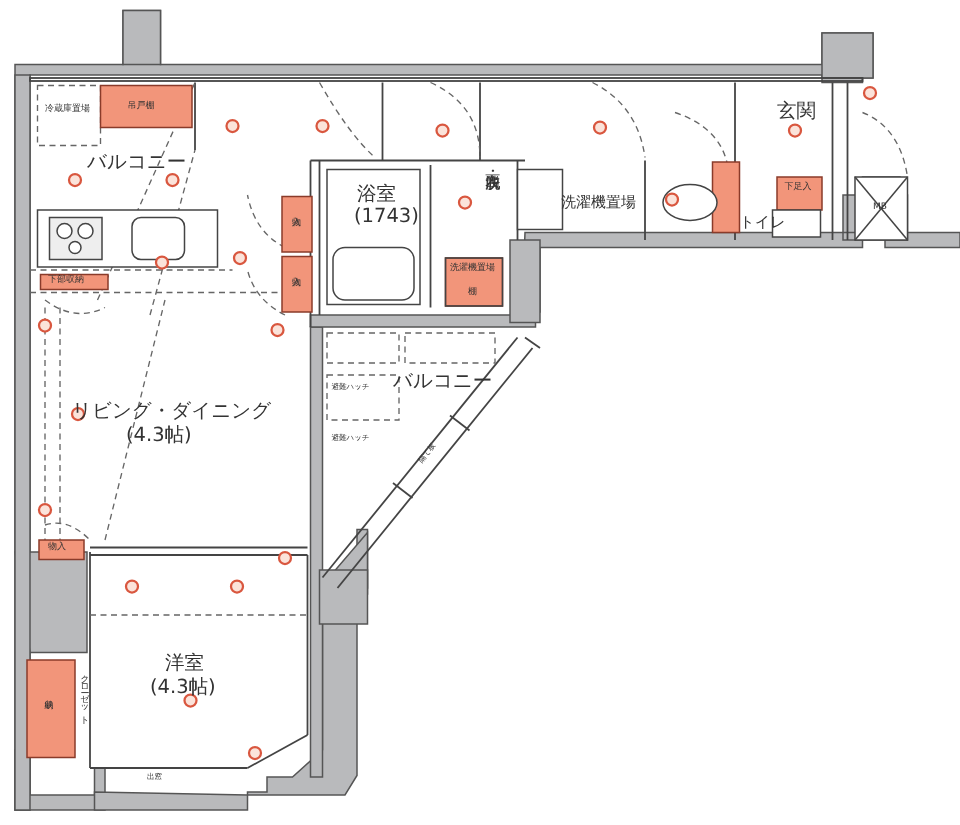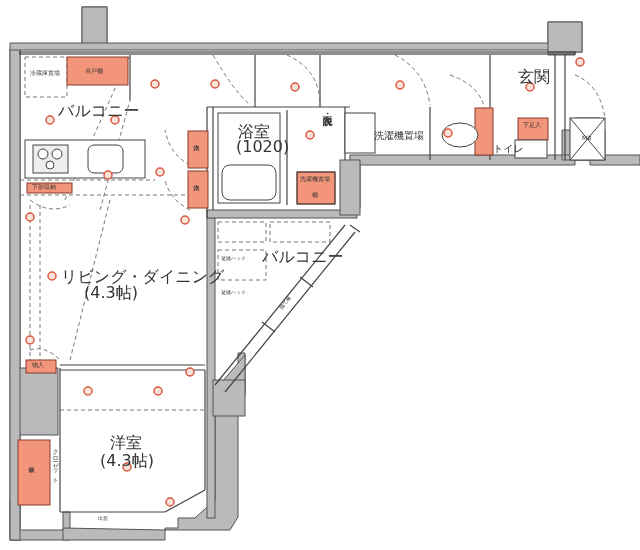--- a/index.html
+++ b/index.html
@@ -1,19 +1,19 @@
 <!DOCTYPE html>
 <html><head>
 <meta charset="utf-8">
 <style>
   html, body { margin: 0; padding: 0; background: #ffffff; }
   body { width: 640px; height: 550px; position: relative; overflow: hidden;
          font-family: "DejaVu Sans", sans-serif; }
   #plan { position: absolute; left: 0; top: 0; width: 640px; height: 550px; }
-  .lbl { position: absolute; font-size: 16px; color: #333; white-space: nowrap; line-height: 1.1; }
+  .lbl { position: absolute; font-size: 13px; color: #333; white-space: nowrap; line-height: 1.1; }
   .lbl.small { font-size: 6px; color: #333; }
   .lbl.tiny { font-size: 5px; color: #333; }
   .vert { writing-mode: vertical-rl; }
 </style>
 </head>
 <body>
 
 <svg id="plan" viewBox="0 0 640 550" xmlns="http://www.w3.org/2000/svg">
 
   <g fill="#b9babc" stroke="#555" stroke-width="1">
@@ -148,24 +148,24 @@
     <circle cx="30" cy="217" r="4"></circle>
     <circle cx="30" cy="340" r="4"></circle>
     <circle cx="185" cy="220" r="4"></circle>
     <circle cx="190" cy="372" r="4"></circle>
     <circle cx="170" cy="502" r="4"></circle>
     <circle cx="580" cy="62" r="4"></circle>
   </g>
 </svg>
 
 <div class="lbl" style="left:58px;top:102px;">バルコニー</div>
-<div class="lbl" style="left:48px;top:268px;margin-left:13px;">リビング・ダイニング</div>
+<div class="lbl" style="left:48px;top:268px;">リビング・ダイニング</div>
 <div class="lbl" style="left:84px;top:284px;">(4.3帖)</div>
 <div class="lbl" style="left:238px;top:123px;">浴室</div>
-<div class="lbl" style="left:236px;top:138px;">(1020)</div>
+<div class="lbl" style="left:236px;top:138px;">(1743)</div>
 <div class="lbl vert" style="left:322px;top:108px;font-size:10px;">洗面・脱衣</div>
 <div class="lbl" style="left:374px;top:130px;font-size:10px;">洗濯機置場</div>
 <div class="lbl" style="left:445px;top:143px;font-size:10px;margin-left:48px;">トイレ</div>
 <div class="lbl" style="left:518px;top:68px;">玄関</div>
 <div class="lbl" style="left:262px;top:248px;">バルコニー</div>
 <div class="lbl" style="left:110px;top:436px;font-family:Liberation Mono, monospace;">洋室</div>
 <div class="lbl" style="left:100px;top:452px;">(4.3帖)</div>
 
 <div class="lbl small" style="left:30px;top:70px;">冷蔵庫置場</div>
 <div class="lbl small" style="left:85px;top:68px;">吊戸棚</div>

